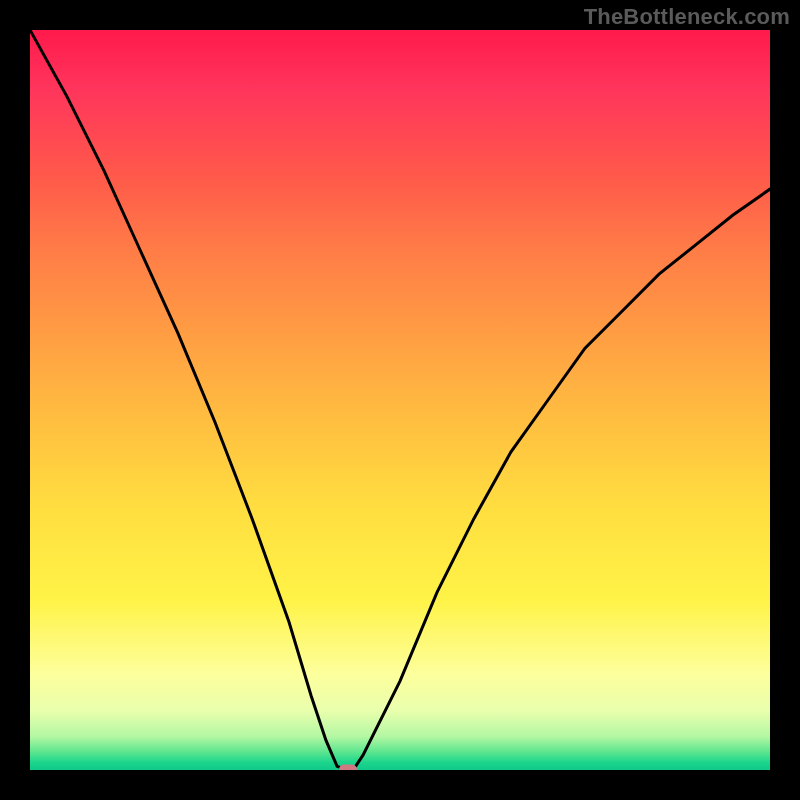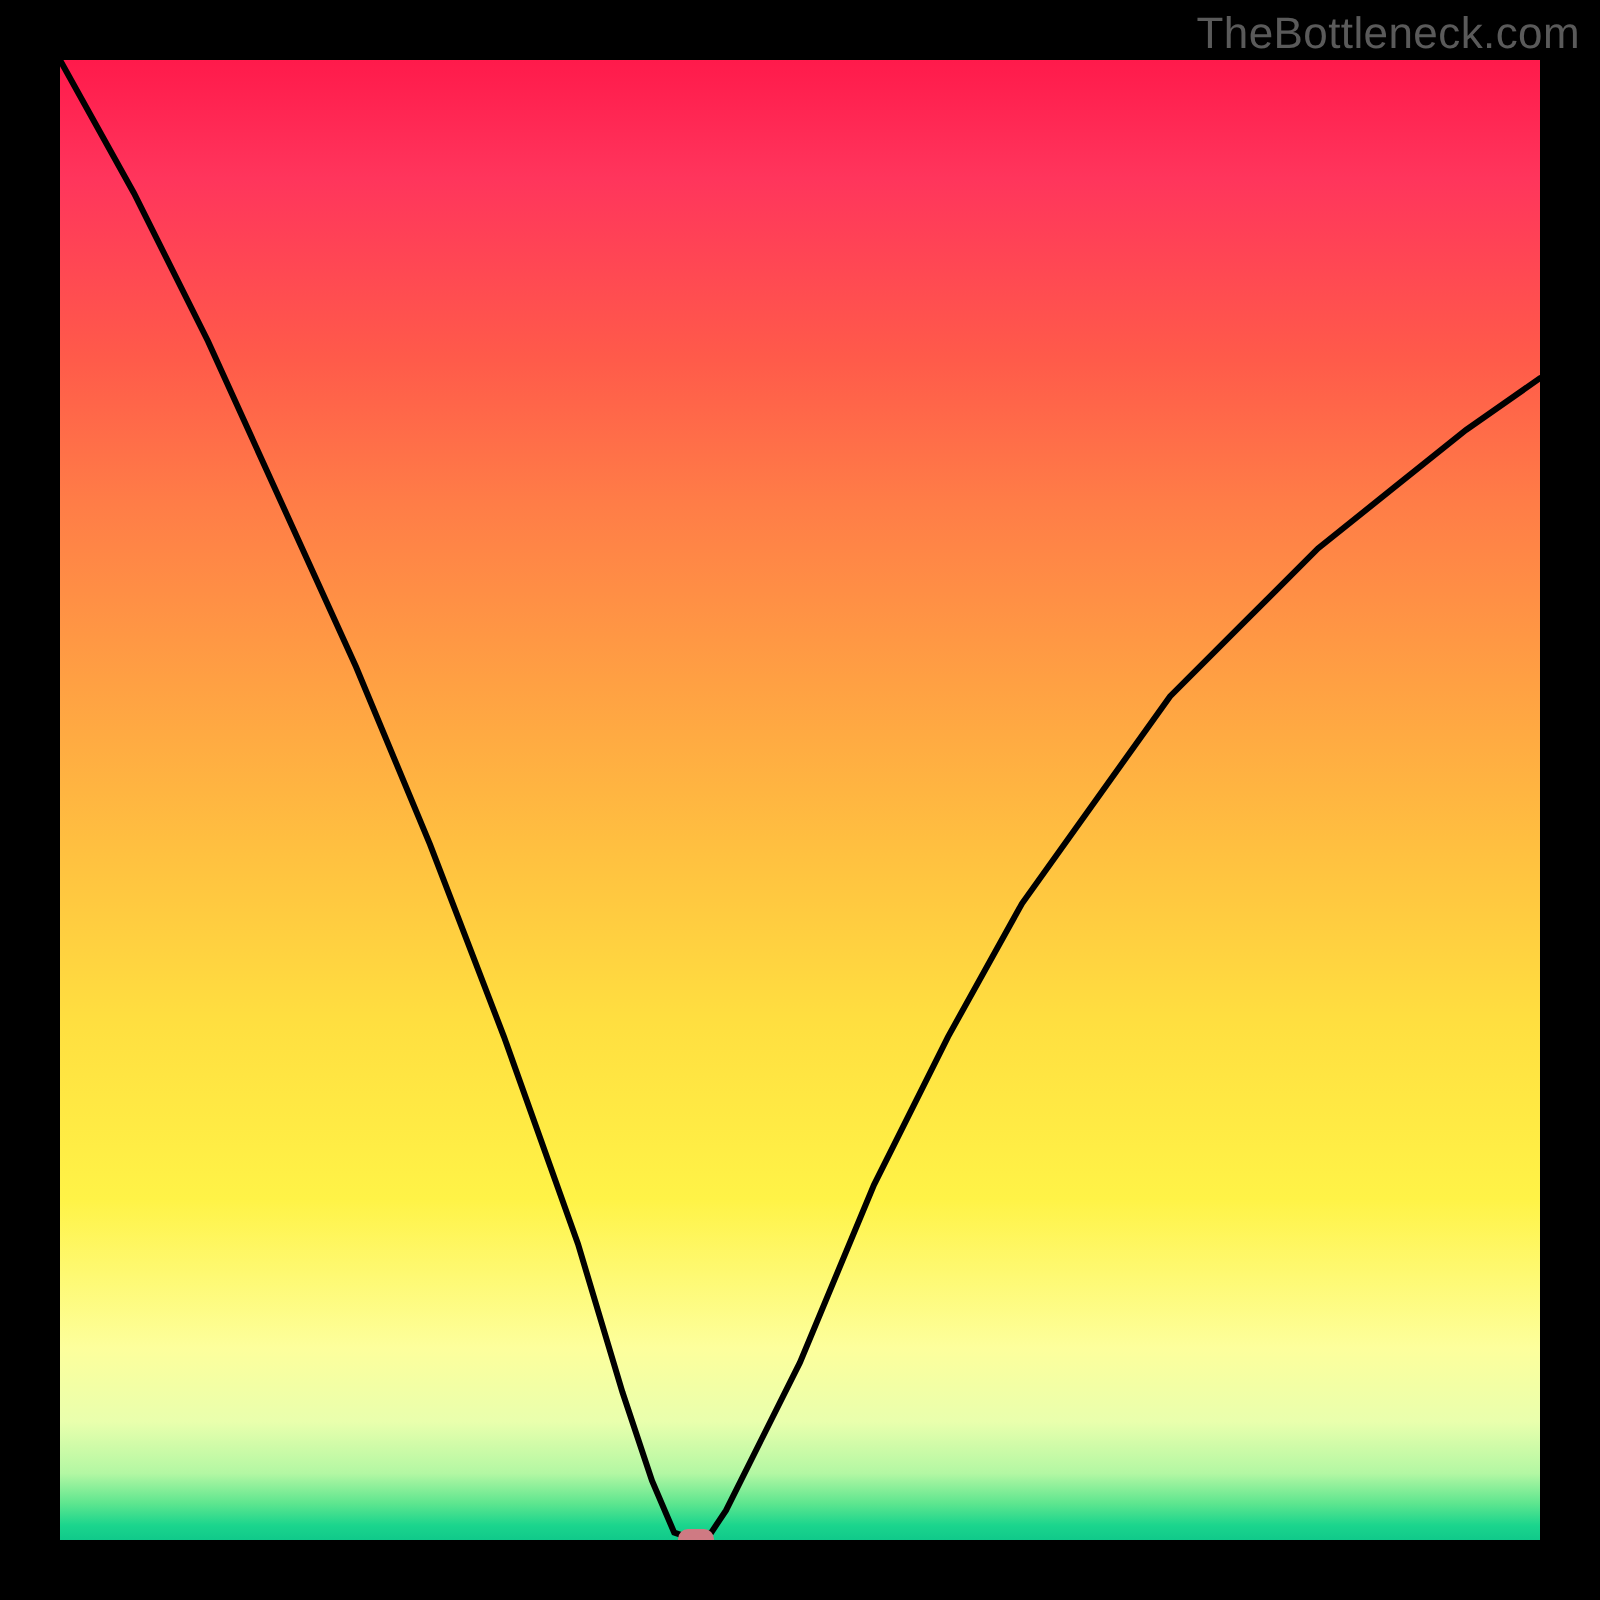--- a/index.html
+++ b/index.html
@@ -16,21 +16,21 @@
     width: 800px;
     height: 800px;
     background: #000;
   }
   .watermark {
     position: absolute;
     top: 4px;
     right: 10px;
     color: #5a5a5a;
     font-size: 22px;
-    font-weight: 400;
+    font-weight: 700;
     letter-spacing: 0.2px;
     z-index: 20;
   }
   .plot-area {
     position: absolute;
     left: 30px;
     top: 30px;
     width: 740px;
     height: 740px;
     background: linear-gradient(to bottom,

